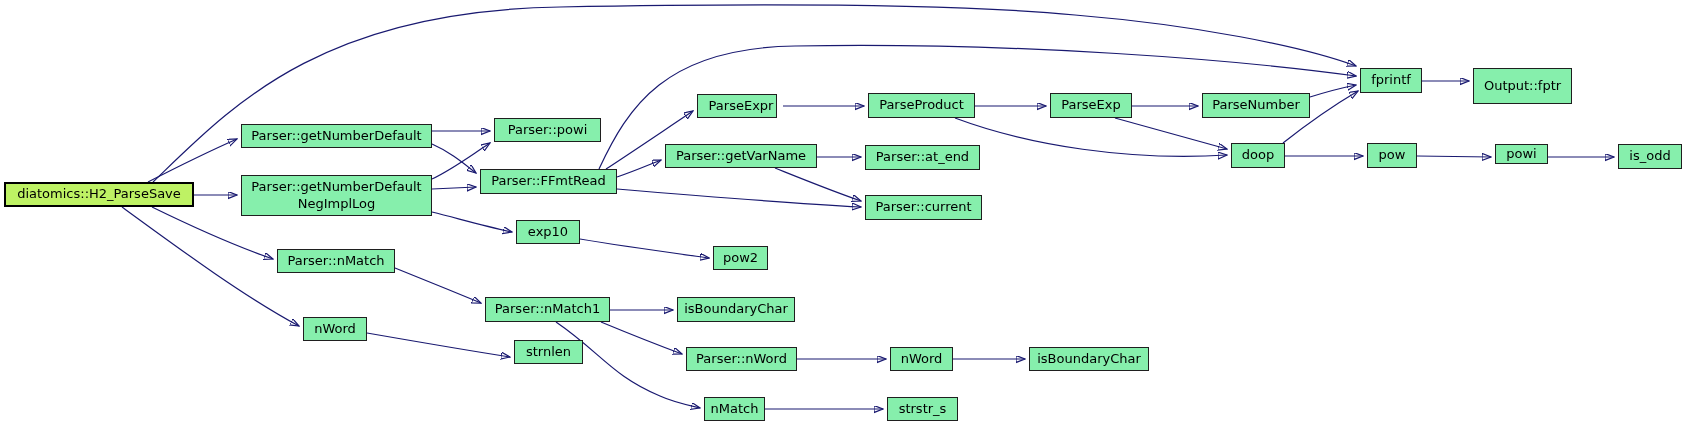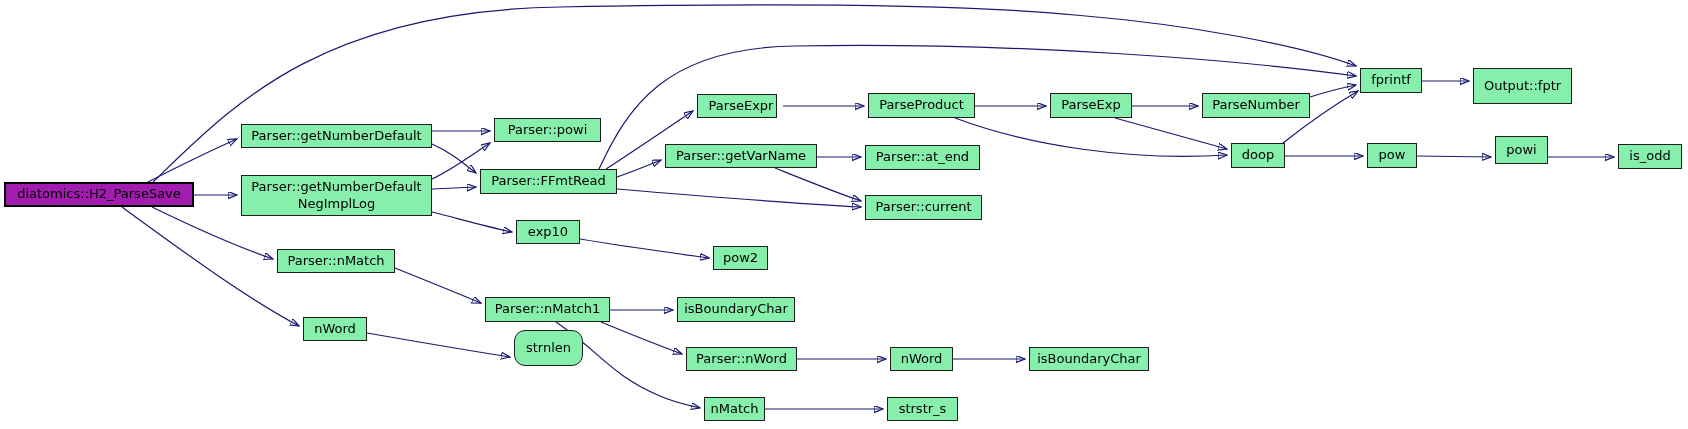--- a/index.html
+++ b/index.html
@@ -13,21 +13,21 @@
   .edges{position:absolute;left:0;top:0;width:1688px;height:429px;pointer-events:none;}
   .edges path{fill:none;stroke:#191970;stroke-width:1.2px;}
   .node{
     position:absolute;box-sizing:border-box;
     border:1.4px solid #1f1f1f;background:#86efac;color:#000000;
     font-size:13px;line-height:1.25;
     display:flex;align-items:center;justify-content:center;
     text-align:center;white-space:pre-line;
     cursor:pointer;
   }
-  .node.root{background:#a21caf;border:2.2px solid #000000;cursor:default;}
+  .node.root{background:#bef264;border:2.2px solid #000000;cursor:default;}
 </style>
 </head>
 <body>
 
 <div class="graph">
 
   <svg class="edges" viewBox="0 0 1688 429" xmlns="http://www.w3.org/2000/svg">
     <defs>
       <marker id="arrow" markerWidth="10" markerHeight="8" refX="9" refY="3.5" orient="auto" markerUnits="userSpaceOnUse">
         <path d="M0,0 L9,3.5 L0,7 Z" fill="#191970" stroke="none"></path>
@@ -78,37 +78,37 @@
 NegImplLog</div>
   <div class="node" style="left:277px;top:249px;width:118px;height:24px;">Parser::nMatch</div>
   <div class="node" style="left:303px;top:317px;width:64px;height:24px;">nWord</div>
 
   <div class="node" style="left:494px;top:118px;width:107px;height:24px;">Parser::powi</div>
   <div class="node" style="left:480px;top:169px;width:137px;height:25px;">Parser::FFmtRead</div>
   <div class="node" style="left:516px;top:220px;width:64px;height:24px;">exp10</div>
   <div class="node" style="left:713px;top:246px;width:55px;height:24px;">pow2</div>
 
   <div class="node" style="left:485px;top:297px;width:125px;height:25px;">Parser::nMatch1</div>
-  <div class="node" style="left:514px;top:330px;width:69px;height:36px;border-radius:11px;">strnlen</div>
+  <div class="node" style="left:514px;top:340px;width:69px;height:24px;">strnlen</div>
   <div class="node" style="left:677px;top:297px;width:118px;height:25px;">isBoundaryChar</div>
   <div class="node" style="left:686px;top:347px;width:111px;height:24px;">Parser::nWord</div>
   <div class="node" style="left:704px;top:397px;width:61px;height:24px;">nMatch</div>
   <div class="node" style="left:890px;top:347px;width:63px;height:24px;">nWord</div>
   <div class="node" style="left:887px;top:397px;width:71px;height:24px;">strstr_s</div>
   <div class="node" style="left:1029px;top:347px;width:120px;height:24px;">isBoundaryChar</div>
 
   <div class="node" style="left:697px;top:94px;width:80px;height:24px;padding-left:8px;">ParseExpr</div>
   <div class="node" style="left:868px;top:93px;width:107px;height:25px;">ParseProduct</div>
   <div class="node" style="left:1050px;top:93px;width:82px;height:25px;">ParseExp</div>
   <div class="node" style="left:1202px;top:93px;width:108px;height:25px;">ParseNumber</div>
 
   <div class="node" style="left:665px;top:144px;width:152px;height:24px;">Parser::getVarName</div>
   <div class="node" style="left:865px;top:145px;width:115px;height:25px;">Parser::at_end</div>
   <div class="node" style="left:865px;top:195px;width:117px;height:25px;">Parser::current</div>
 
   <div class="node" style="left:1360px;top:68px;width:62px;height:25px;">fprintf</div>
   <div class="node" style="left:1473px;top:68px;width:99px;height:36px;">Output::fptr</div>
   <div class="node" style="left:1231px;top:143px;width:54px;height:25px;">doop</div>
   <div class="node" style="left:1367px;top:143px;width:50px;height:25px;">pow</div>
-  <div class="node" style="left:1495px;top:136px;width:53px;height:28px;">powi</div>
+  <div class="node" style="left:1495px;top:144px;width:53px;height:20px;">powi</div>
   <div class="node" style="left:1618px;top:144px;width:64px;height:25px;">is_odd</div>
 
 </div>
 
 </body></html>

